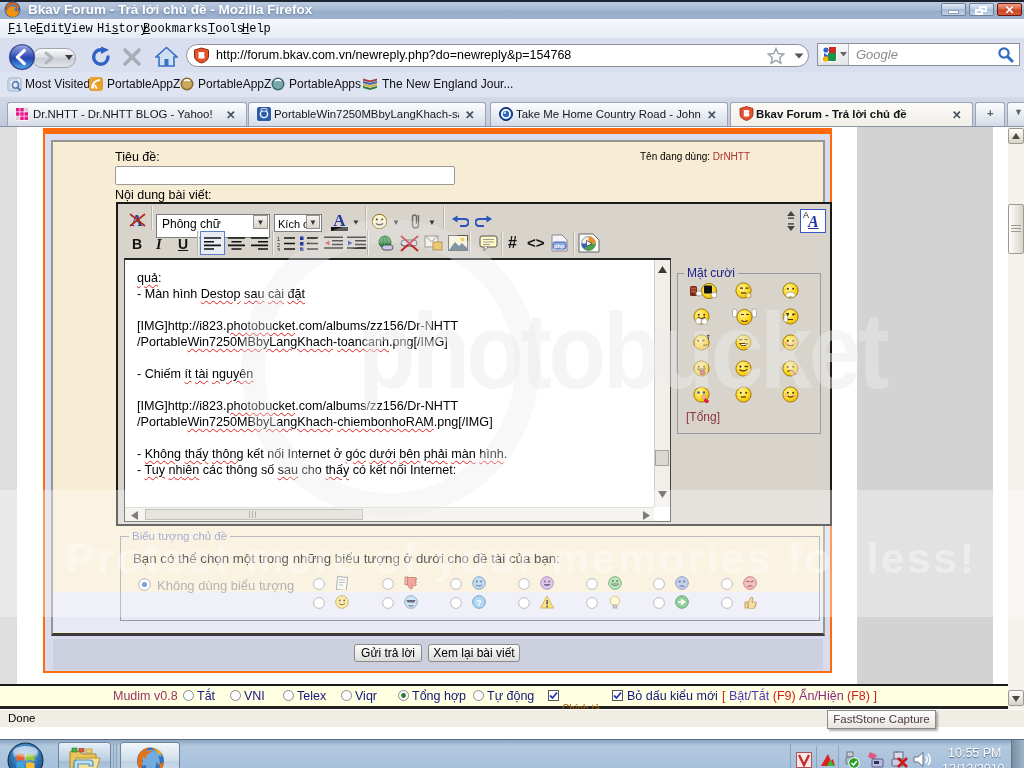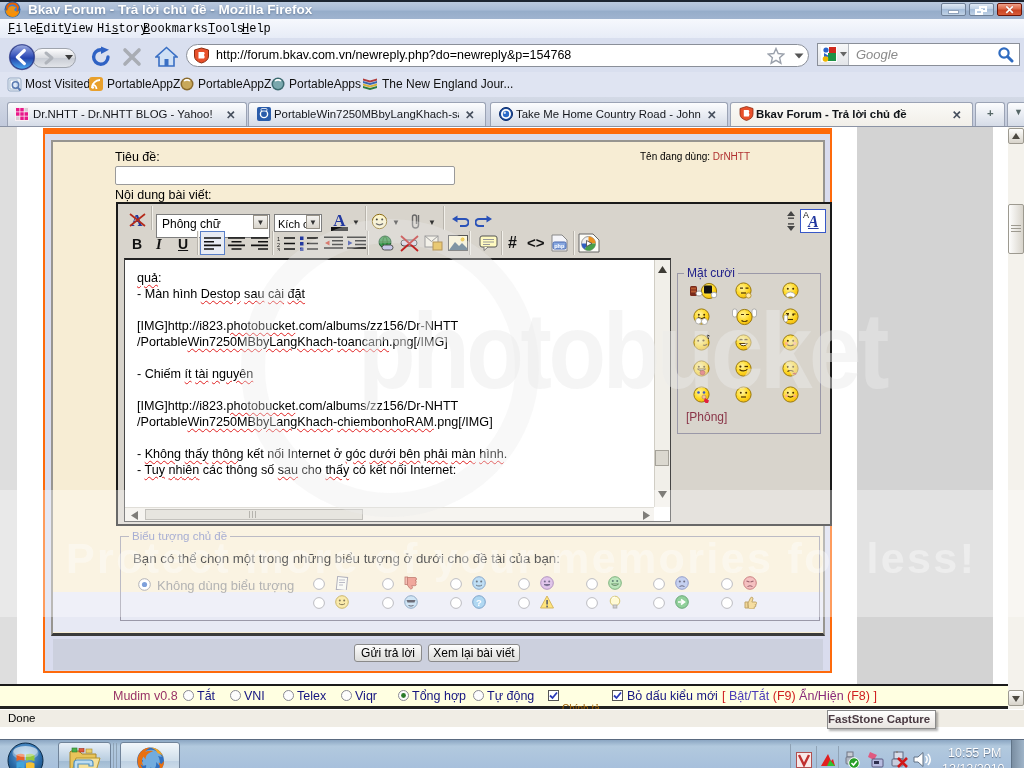--- a/index.html
+++ b/index.html
@@ -637,21 +637,21 @@
           <stop offset="1" stop-color="#efae00"></stop>
         </radialGradient>
       </defs>
       <circle cx="8.5" cy="8.5" r="7.6" fill="url(#gy15)" stroke="#9a7a10" stroke-width="1"></circle>
       <circle cx="5.8" cy="6.8" r="1" fill="#4a3000"></circle>
       <circle cx="11.2" cy="6.8" r="1" fill="#4a3000"></circle>
       <path d="M5.5 10 a4.5 3.5 0 0 0 6 0" stroke="#4a3000" fill="none" stroke-width="1.2"></path>
       <circle cx="4.3" cy="9.8" r="1.6" fill="#ffab90" opacity="0.8"></circle>
       <circle cx="12.7" cy="9.8" r="1.6" fill="#ffab90" opacity="0.8"></circle>
     </svg>
- <div class="c" style="left:686px;top:283px;font-size:12px;color:#8a3548;">[Phông]</div>
+ <div class="c" style="left:686px;top:283px;font-size:12px;color:#8a3548;">[Tổng]</div>
 
  <div class="c" style="left:53px;top:465px;width:770px;height:40px;background:#e7e9f4;"></div>
 
  <fieldset class="c" style="left:120px;top:403px;width:700px;height:91px;border:1px solid #9a98a8;padding:0;">
       <legend style="margin-left:8px;padding:0 3px;font-size:11.5px;color:#7a84bc;">Biểu tượng chủ đề</legend>
     </fieldset>
  <div class="c" style="left:133px;top:424px;font-size:13.3px;color:#000;">Bạn có thể chọn một trong những biểu tượng ở dưới cho đề tài của bạn:</div>
  <svg class="c" style="left:138px;top:451px" width="13" height="13" viewBox="0 0 13 13">
       <circle cx="6.5" cy="6.5" r="5.8" fill="#fff" stroke="#8a8a92"></circle>
       <circle cx="6.5" cy="6.5" r="2.6" fill="#3c70c8"></circle>
@@ -820,21 +820,21 @@
       <path d="M2 5.5 L4.5 8 L9 2.5" stroke="#2a3ab8" stroke-width="1.8" fill="none"></path>
     </svg>
  <div class="c" style="left:627px;top:562px;font-size:12.5px;color:#151580;">Bỏ dấu kiểu mới</div>
  <div class="c" style="left:722px;top:562px;font-size:12.5px;color:#d02020;">[ <span style="color:#4a3ab8;">Bật/Tắt</span> (F9) <span style="color:#8a2a7a;">Ẩn/Hiện</span> (F8) ]</div>
 </div>
 
 <div class="abs" style="left:0;top:709px;width:1024px;height:18px;background:#f0ede5;border-top:1px solid #fff;">
  <span style="position:absolute;left:8px;top:2px;font-size:11.5px;color:#000;">Done</span>
 </div>
 
-<div class="abs" style="left:827px;top:710px;width:109px;height:19px;background:linear-gradient(#ffffff,#e8e4e0);border:1px solid #8a8a8a;box-shadow:2px 2px 2px rgba(0,0,0,0.3);font-size:11.5px;color:#4a3a42;line-height:17px;z-index:50;font-weight:bold;">FastStone Capture</div>
+<div class="abs" style="left:827px;top:710px;width:109px;height:19px;background:linear-gradient(#ffffff,#e8e4e0);border:1px solid #8a8a8a;box-shadow:2px 2px 2px rgba(0,0,0,0.3);font-size:11.5px;color:#4a3a42;text-align:center;line-height:17px;z-index:50;">FastStone Capture</div>
 
 <div class="abs" id="taskbar" style="left:0;top:727px;width:1024px;height:53px;background:linear-gradient(#8ba6c2,#b2c9de 12%,#a7c0dc 55%,#9cb5d2 100%);border-top:1px solid #5a6a80;margin-top:12px;">
 
  <svg style="position:absolute;left:7px;top:2px" width="37" height="37" viewBox="0 0 37 37">
   <defs>
    <radialGradient id="orb" cx="0.5" cy="0.35" r="0.8">
           <stop offset="0" stop-color="#7ab8e8"></stop>
           <stop offset="0.55" stop-color="#2a6aa8"></stop>
           <stop offset="1" stop-color="#123a60"></stop>
         </radialGradient>

